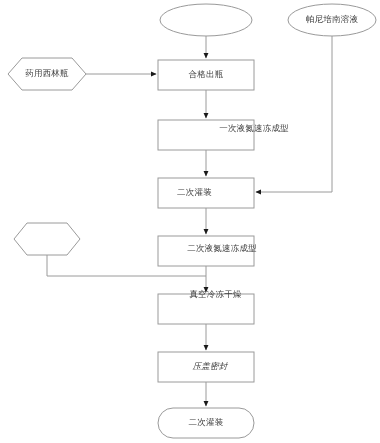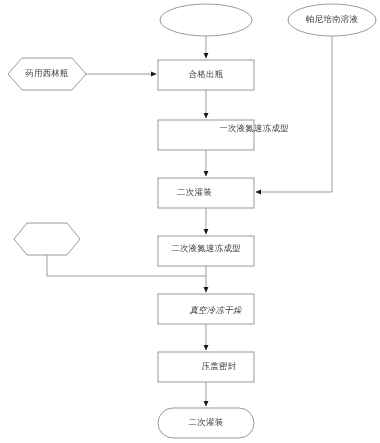--- a/index.html
+++ b/index.html
@@ -108,21 +108,21 @@
 
   <div class="node-label lbl-material" style="left:8px; top:58px; width:78px; height:32px;">药用西林瓶</div>
 
   <div class="node-label lbl-process" style="left:158px; top:60px; width:96px; height:30px;">合格出瓶</div>
 
   <div class="node-label lbl-process" style="left:158px; top:120px; width:96px; height:18px;margin-left:48px;">一次液氮速冻成型</div>
 
   <div class="node-label lbl-process" style="left:158px; top:178px; width:73px; height:30px;">二次灌装</div>
 
 
-  <div class="node-label lbl-process" style="left:158px; top:236px; width:96px; height:26px;">二次液氮速冻成型</div>
+  <div class="node-label lbl-process" style="left:158px; top:236px; width:96px; height:26px;padding-left:16px;">二次液氮速冻成型</div>
 
-  <div class="node-label lbl-process" style="left:158px; top:296px; width:115px; height:30px;font-style:italic;">真空冷冻干燥</div>
+  <div class="node-label lbl-process" style="left:158px; top:280px; width:115px; height:30px;">真空冷冻干燥</div>
 
-  <div class="node-label lbl-process" style="left:171px; top:352px; width:96px; height:30px;">压盖密封</div>
+  <div class="node-label lbl-process" style="left:162px; top:352px; width:96px; height:30px;font-style:italic;">压盖密封</div>
 
   <div class="node-label lbl-terminal" style="left:158px; top:408px; width:96px; height:30px;">二次灌装</div>
 
 </div>
 
 </body></html>

